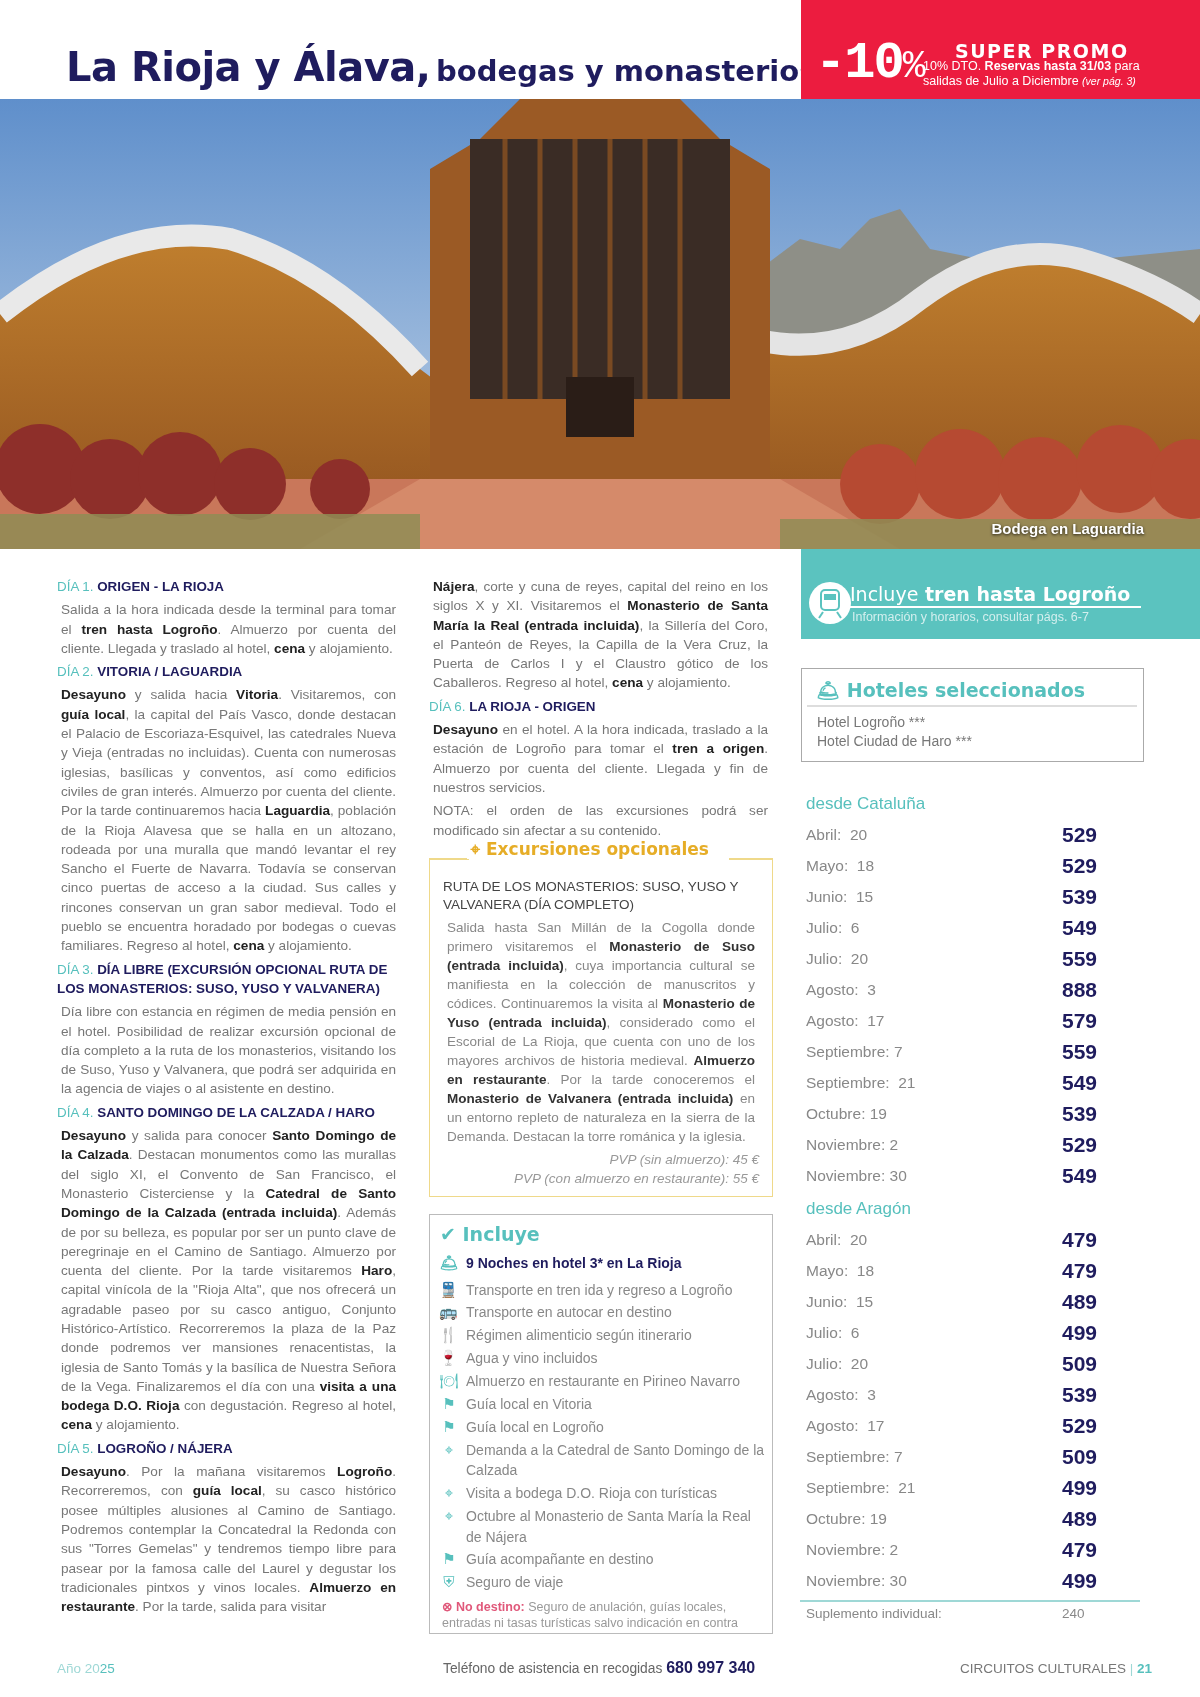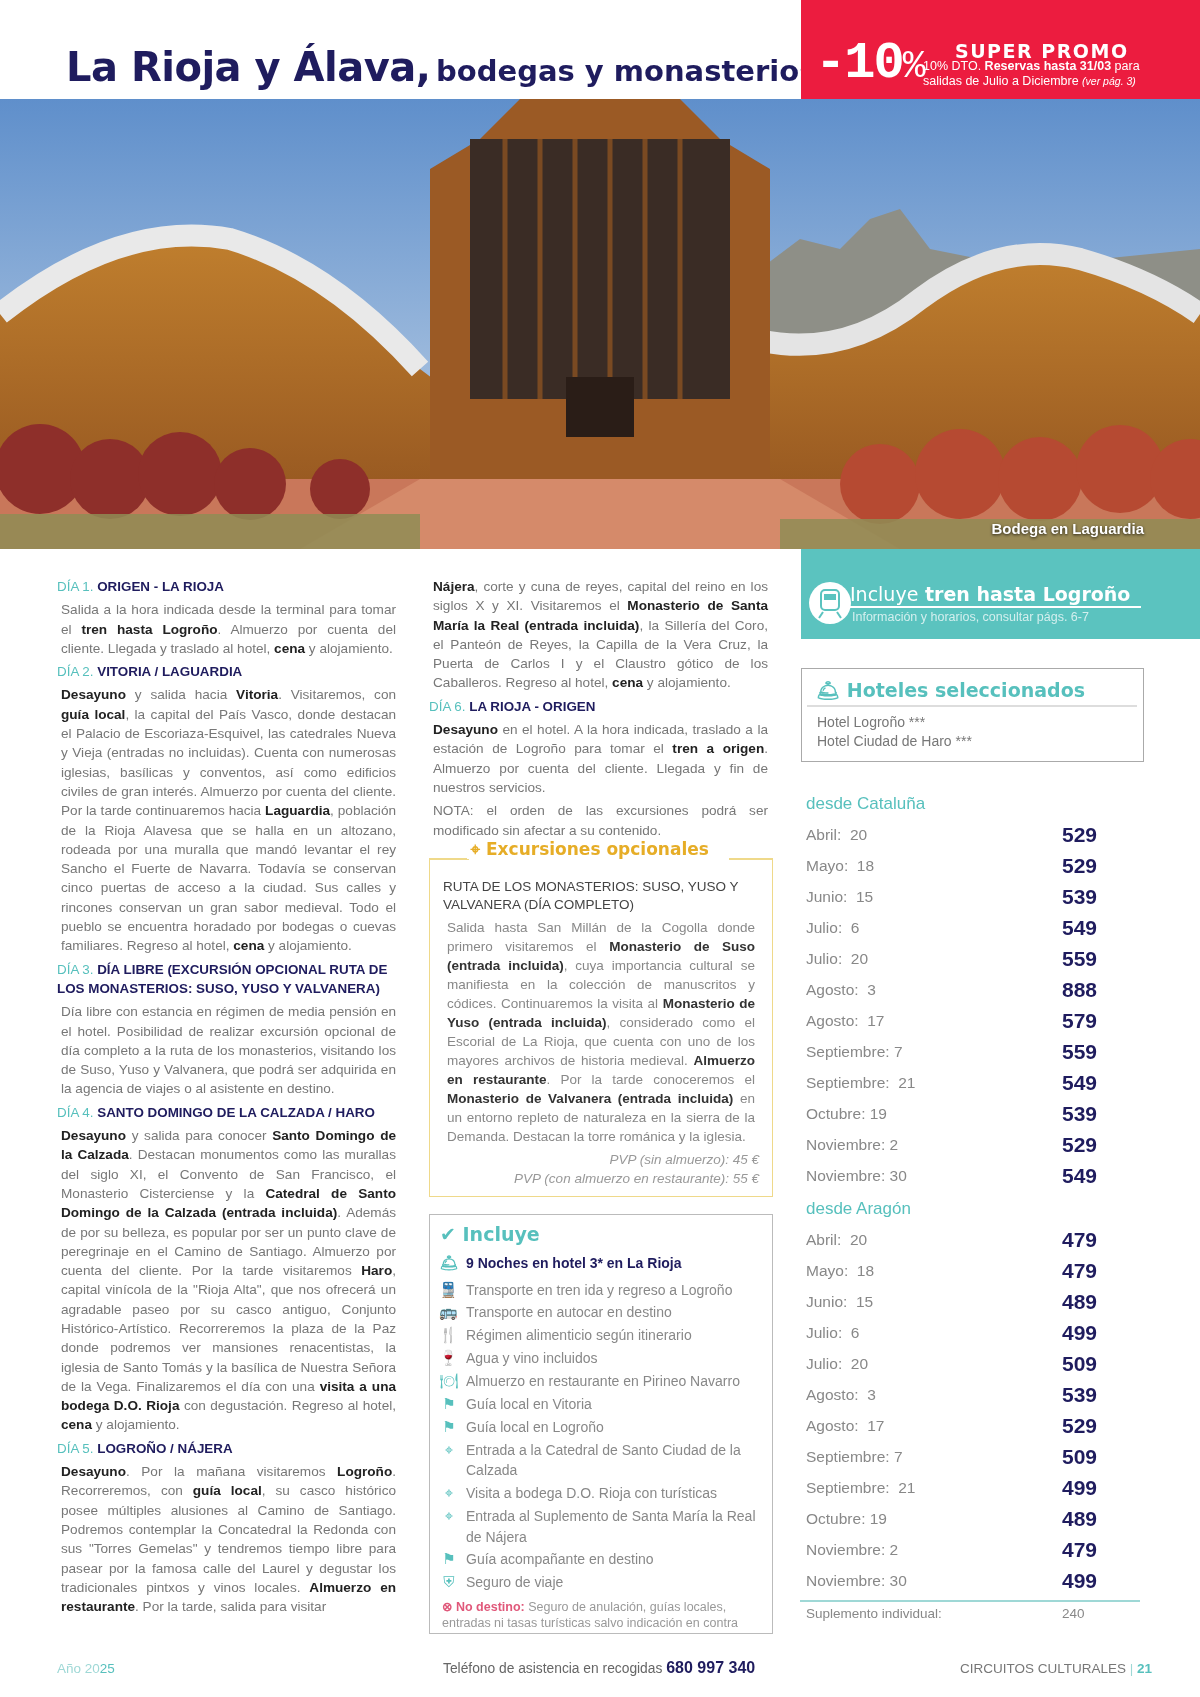--- a/index.html
+++ b/index.html
@@ -211,29 +211,29 @@
       <li>
         <span class="ic">⚑</span>
         <span>Guía local en Vitoria</span>
       </li>
       <li>
         <span class="ic">⚑</span>
         <span>Guía local en Logroño</span>
       </li>
       <li>
         <span class="ic">⌖</span>
-        <span>Entrada a la Catedral de Santo Ciudad de la Calzada</span>
+        <span>Demanda a la Catedral de Santo Domingo de la Calzada</span>
       </li>
       <li>
         <span class="ic">⌖</span>
         <span>Visita a bodega D.O. Rioja con turísticas</span>
       </li>
       <li>
         <span class="ic">⌖</span>
-        <span>Entrada al Suplemento de Santa María la Real de Nájera</span>
+        <span>Octubre al Monasterio de Santa María la Real de Nájera</span>
       </li>
       <li>
         <span class="ic">⚑</span>
         <span>Guía acompañante en destino</span>
       </li>
       <li>
         <span class="ic">⛨</span>
         <span>Seguro de viaje</span>
       </li>
     </ul>

